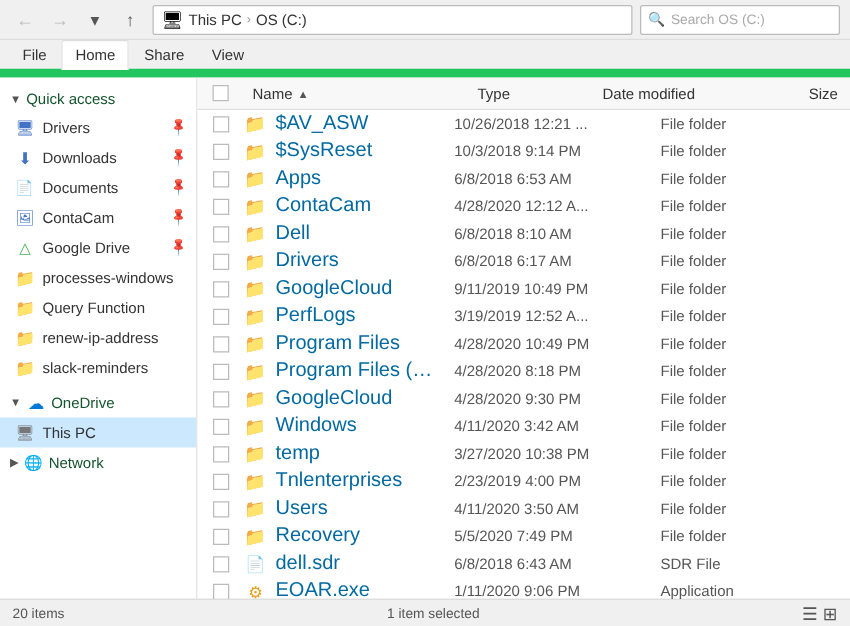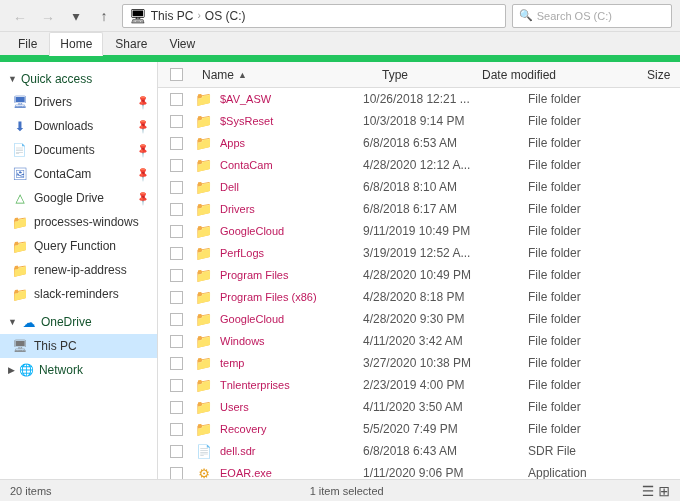--- a/index.html
+++ b/index.html
@@ -224,22 +224,22 @@
     }
     .row-icon {
       width: 20px;
       display: flex;
       align-items: center;
       justify-content: center;
       flex-shrink: 0;
     }
     .row-name {
       flex: 1;
-      font-size: 11px;
-      color: #be185d;
+      font-size: 16px;
+      color: #0369a1;
       padding: 0 6px;
       white-space: nowrap;
       overflow: hidden;
       text-overflow: ellipsis;
     }
     .row-date {
       width: 165px;
       font-size: 12px;
       color: #555;
       flex-shrink: 0;

